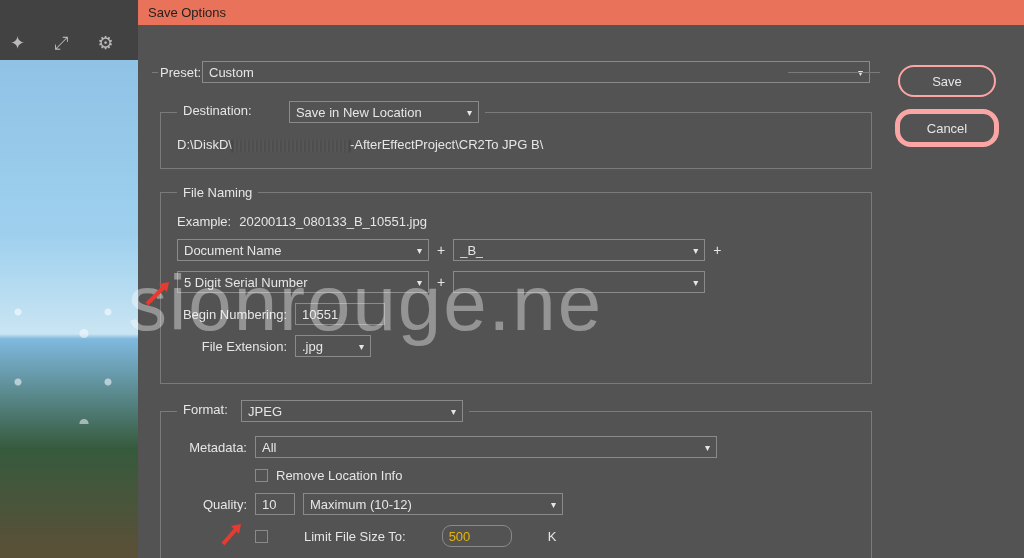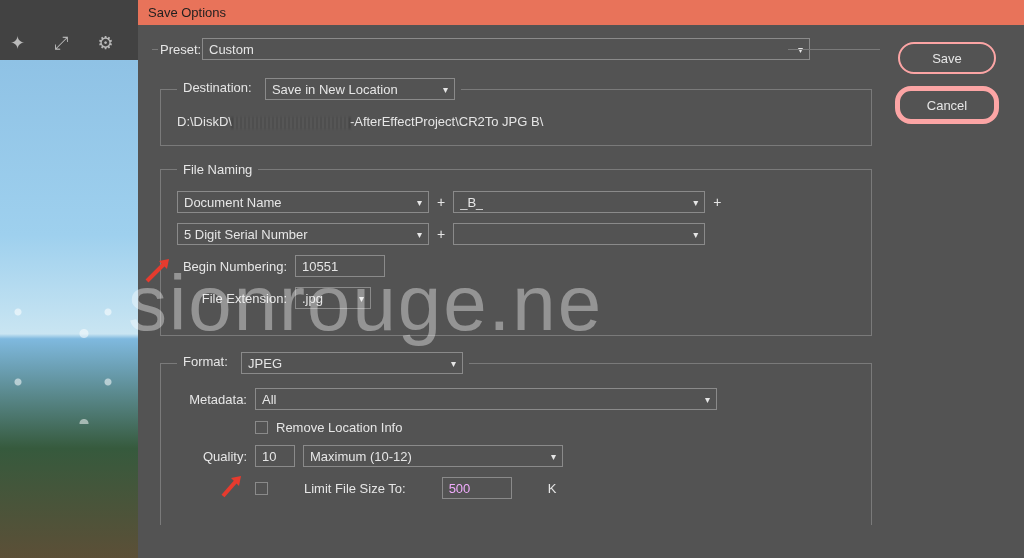--- a/index.html
+++ b/index.html
@@ -18,21 +18,21 @@
       radial-gradient(circle at 60% 55%,rgba(255,255,255,.85) 0 4px,transparent 5px) repeat;
     background-size:90px 70px,140px 90px;opacity:.6;}
   .watermark{position:absolute;left:128px;top:258px;right:0;
     color:rgba(255,255,255,.38);font-size:78px;font-weight:500;
     letter-spacing:2px;pointer-events:none;z-index:50;white-space:nowrap;}
   
   .titlebar{position:absolute;left:138px;top:0;right:0;height:25px;
     background:#e8735a;color:#1f1f1f;display:flex;align-items:center;
     padding:0 10px;font-size:13px;}
   .dialog{position:absolute;left:138px;top:25px;right:0;bottom:0;
-    background:#535353;padding:13px 22px 0 22px;box-sizing:border-box;
+    background:#535353;padding:36px 22px 0 22px;box-sizing:border-box;
     display:flex;gap:20px;}
   .dialog-main{flex:1;position:relative;}
   .dialog-side{width:110px;padding-top:4px;display:flex;flex-direction:column;
     gap:12px;align-items:center;}
   .pill-btn{width:94px;height:28px;border:5px solid #fca5a5;border-radius:16px;
     background:transparent;color:#e6e6e6;display:flex;align-items:center;
     justify-content:center;cursor:pointer;font-size:13px;}
   .pill-btn.primary{border-width:2px;font-weight:500;}
   
   fieldset{border:1px solid #7a7a7a;border-radius:0;margin:0 0 16px 0;
@@ -45,21 +45,21 @@
   .lbl.w110{width:110px;}
   
   .select,.textbox,.rect-btn{height:22px;background:#535353;
     border:1px solid #8a8a8a;color:#e6e6e6;box-sizing:border-box;
     display:inline-flex;align-items:center;padding:0 6px;font-size:13px;}
   .select{position:relative;padding-right:22px;cursor:pointer;}
   .select .caret{position:absolute;right:6px;top:50%;transform:translateY(-50%);
     font-size:10px;color:#e6e6e6;pointer-events:none;}
   .select span.value{white-space:nowrap;overflow:hidden;}
   .textbox{font-family:inherit;}
-  .textbox.disabled{color:#f0abfc;}
+  .textbox.disabled{color:#eab308;border-radius:9px;}
   .rect-btn{background:#595959;cursor:pointer;padding:0 12px;}
   .plus{color:#e6e6e6;font-size:14px;}
   .checkbox{width:13px;height:13px;border:1px solid #8a8a8a;
     display:inline-block;box-sizing:border-box;}
   .static{color:#e6e6e6;}
   
   .redact{display:inline-block;width:118px;height:12px;
     background:repeating-linear-gradient(90deg,#3a3a3a 0 2px,#6a6a6a 2px 4px);
     vertical-align:middle;filter:blur(1.2px);}
   
@@ -85,46 +85,50 @@
 <div class="titlebar">
   <span>Save Options</span>
 </div>
 
 <div class="dialog">
   <div class="dialog-main">
 
     <div class="preset-line" style="margin-bottom:18px;">
       <span class="line-left"></span>
       <span class="lbl">Preset:</span>
-      <div class="select" style="width:608px;">
+      <div class="select" style="width:668px;">
         <span class="value">Custom</span>
           <span class="caret">▾</span>
       </div>
       <span class="line-right"></span>
     </div>
 
     <fieldset>
       <legend>
         <span class="lbl">Destination:</span>
         <span style="display:inline-block;width:6px;"></span>
-        <span class="select" style="width:190px;vertical-align:middle;">
+        <span class="select" style="width:190px;vertical-align:middle;margin-left:24px;">
           <span class="value">Save in New Location</span>
             <span class="caret">▾</span>
         </span>
       </legend>
       <div class="row">
         <span class="static">
           <span>D:\DiskD\</span><span class="redact"></span><span>-AfterEffectProject\CR2To JPG B\</span>
         </span>
       </div>
     </fieldset>
 
     <fieldset style="position:relative;">
       <legend>File Naming</legend>
 
+      <div class="row">
+        <span class="lbl" style="width:auto;">Example:</span>
+        <span class="static">20200113_080133_B_10551.jpg</span>
+      </div>
 
       <div class="row">
         <div class="select" style="width:252px;">
           <span class="value">Document Name</span>
             <span class="caret">▾</span>
         </div>
         <span class="plus">+</span>
         <div class="select" style="width:252px;">
           <span class="value">_B_</span>
             <span class="caret">▾</span>

